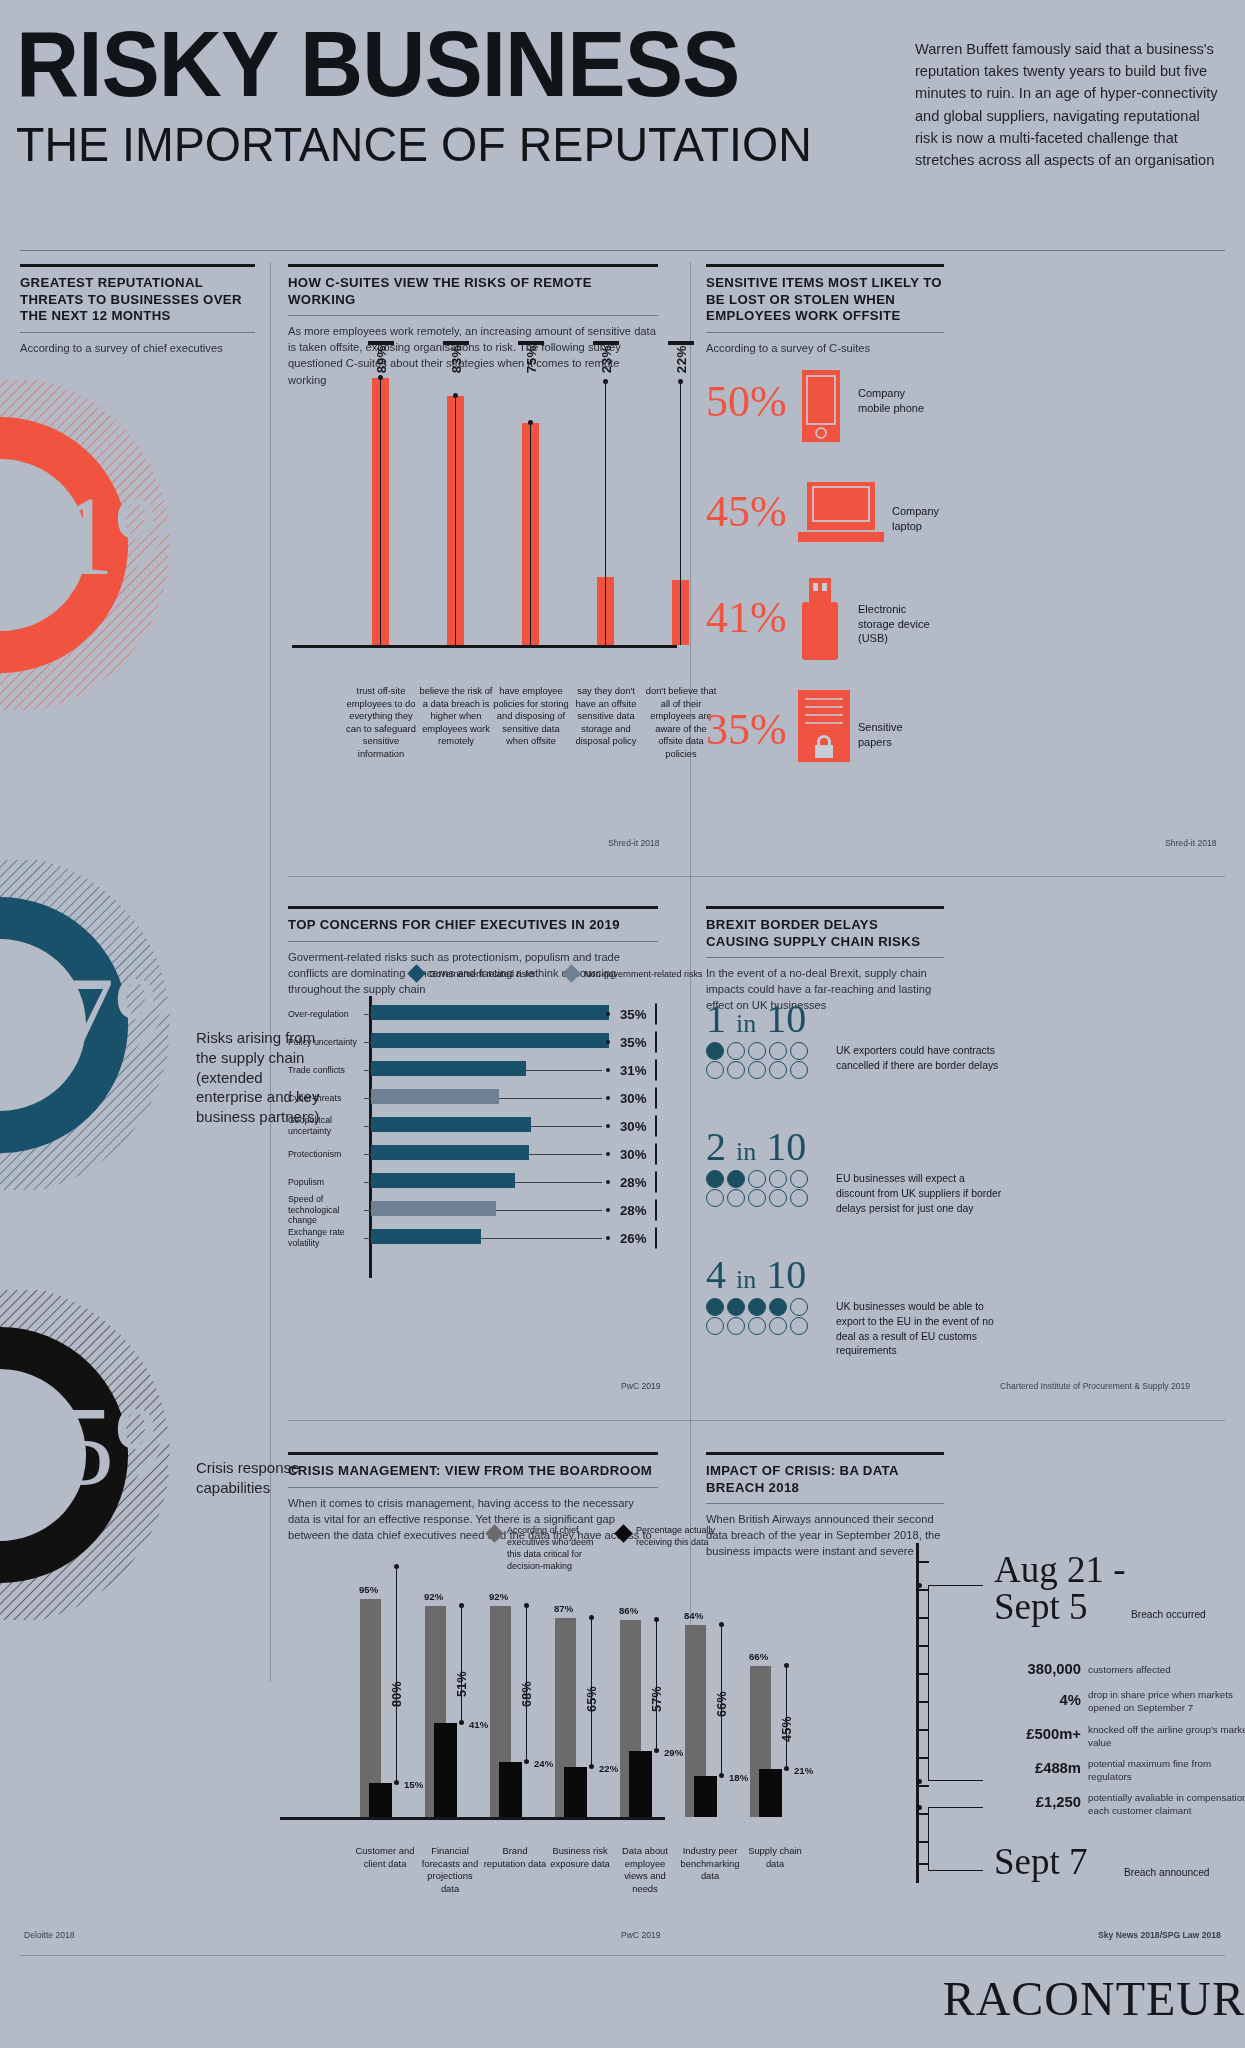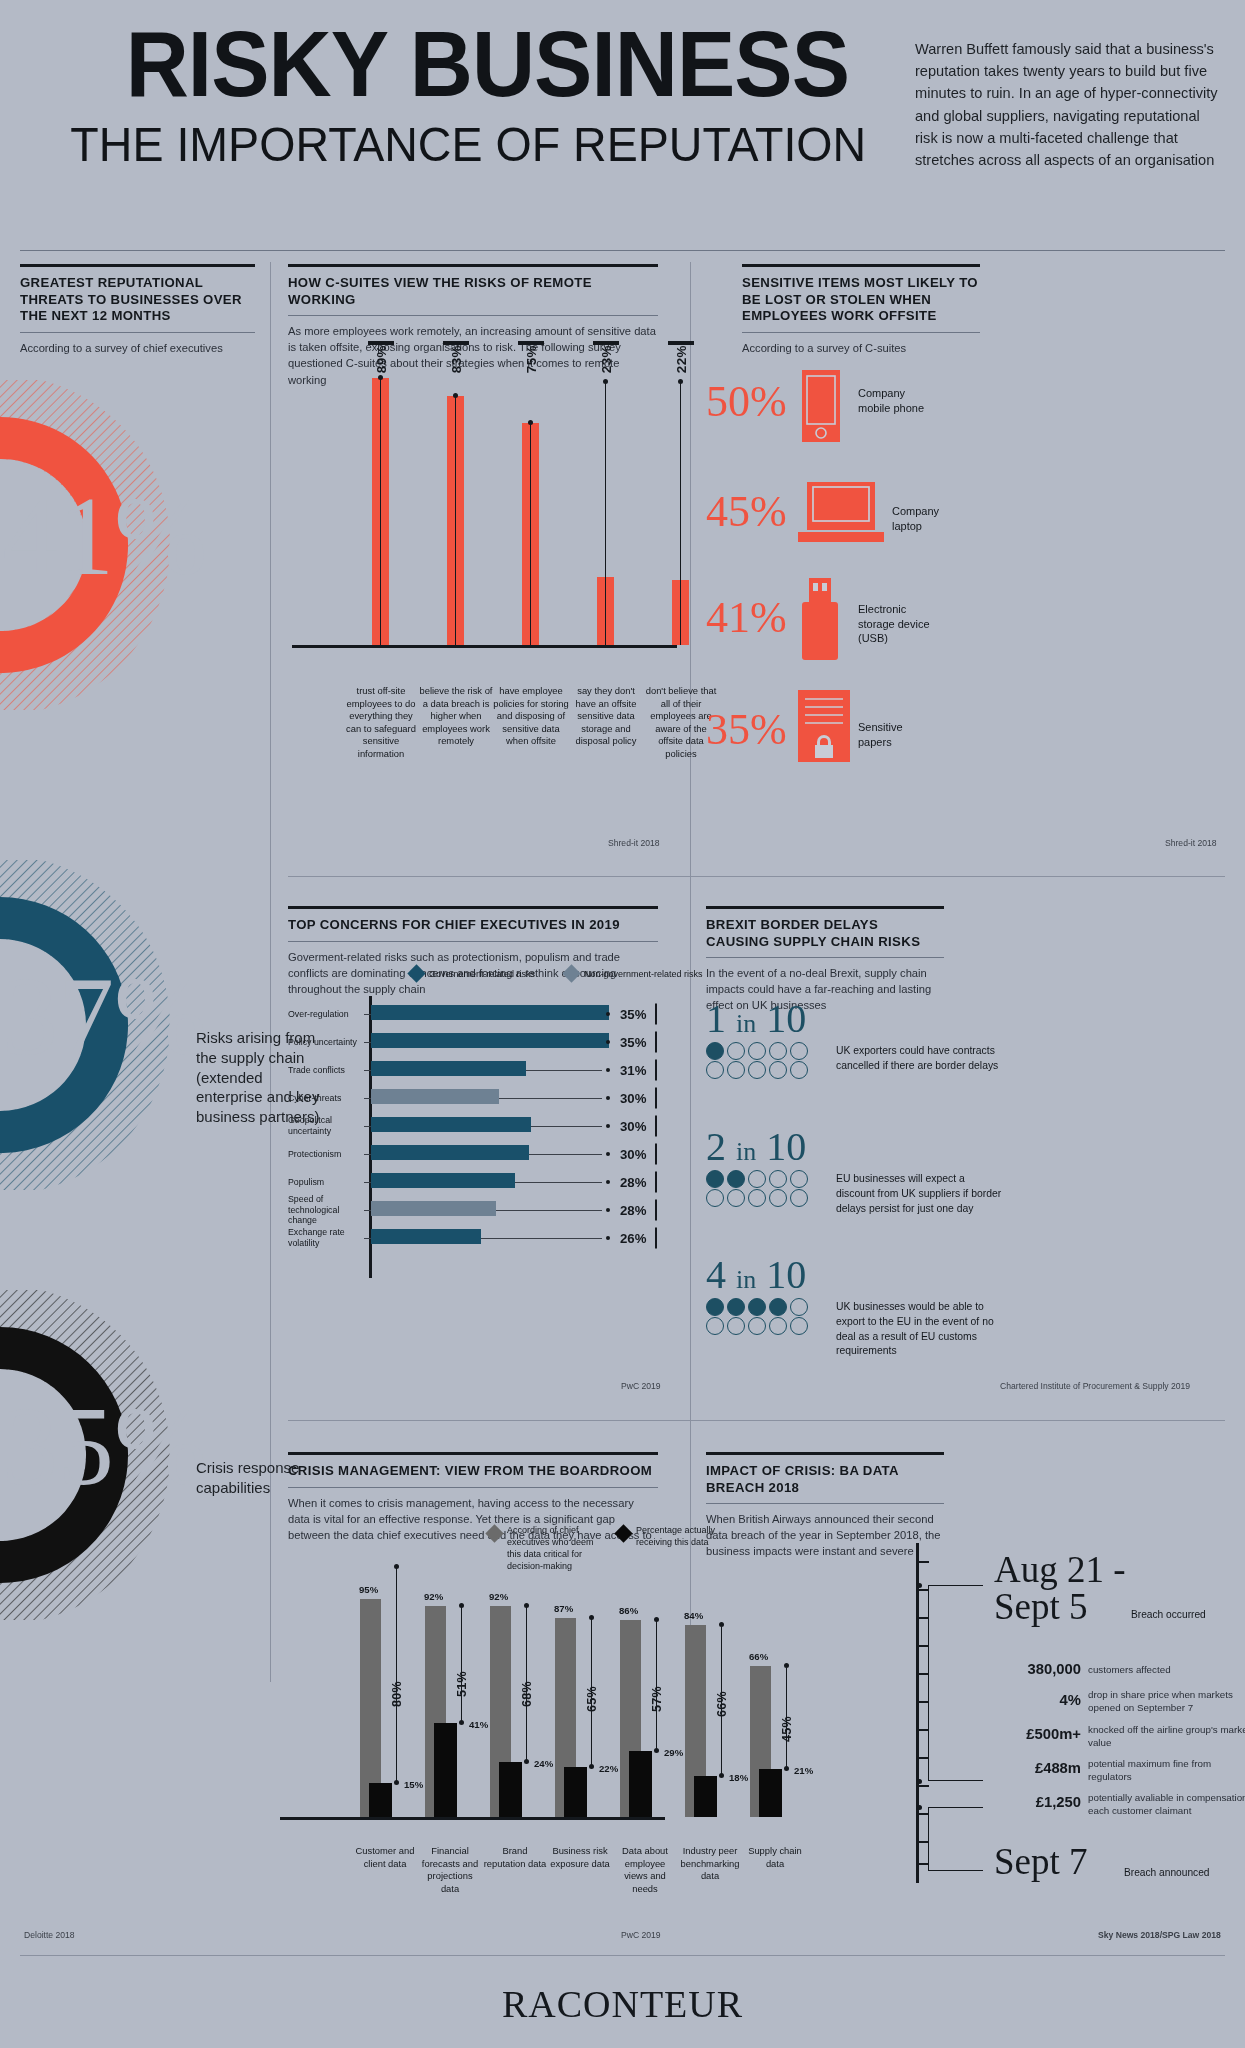--- a/index.html
+++ b/index.html
@@ -7,21 +7,21 @@
     width:1245px; height:2048px;
     background:#b4bac6;
     font-family:"Liberation Sans", sans-serif;
     color:#1d2126;
     position:relative;
     overflow:hidden;
   }
   .page { position:relative; width:1245px; height:2048px; }
 
   
-  .hero { position:absolute; left:32px; top:22px; width:860px;text-align:right; }
+  .hero { position:absolute; left:16px; top:22px; width:860px; }
   .hero h1 {
     font-family:"Liberation Sans Narrow","Liberation Sans",sans-serif;
     font-size:92px; font-weight:bold; letter-spacing:-1px;
     line-height:0.92; transform:scaleX(0.95); transform-origin:left top;
     color:#111418;
   }
   .hero h2 {
     font-family:"Liberation Sans Narrow","Liberation Sans",sans-serif;
     font-size:48px; font-weight:300; letter-spacing:0px; line-height:1.15;
     margin-top:10px; transform:scaleX(0.97); transform-origin:left top;
@@ -129,22 +129,22 @@
 
   
   .si-row { position:absolute; }
   .si-pct { position:absolute; font-family:"Liberation Serif",serif; font-size:44px; color:#f05340; line-height:1; }
   .si-lab { position:absolute; font-size:11px; line-height:1.33; color:#14181d; }
 
   .divider-v { position:absolute; background:#8a91a0; width:1px; }
   .divider-h { position:absolute; background:#8a91a0; height:1px; }
 
   .footer-logo {
-    position:absolute; left:0; right:0; bottom:22px; text-align:center;
-    font-family:"Liberation Serif", serif; font-size:38px; letter-spacing:1px; color:#14181d;
+    position:absolute; left:0; right:0; bottom:22px; text-align:right;
+    font-family:"Liberation Serif", serif; font-size:48px; letter-spacing:1px; color:#14181d;
   }
 </style>
 </head>
 <body>
 
 <div class="page">
 
   <div class="hero">
     <h1>RISKY BUSINESS</h1>
     <h2>THE IMPORTANCE OF REPUTATION</h2>
@@ -228,21 +228,21 @@
       <div class="rw-bar" style="height:65px;"></div>
       <div class="rw-stem" style="height:263px;"></div>
       <div class="rw-dot" style="bottom:261px;"></div>
       <div class="rw-tick" style="bottom:300px;"></div>
       <div class="rw-val" style="bottom:272px;">22%</div>
       <div class="rw-lab" style="left:-30px;">don't believe that all of their employees are aware of the offsite data policies</div>
     </div>
   </div>
   <div class="src" style="left:608px; top:838px;">Shred-it 2018</div>
 
-  <div class="blk" style="left:706px; top:264px; width:238px;margin-left:36px;">
+  <div class="blk" style="left:706px; top:264px; width:238px;">
     <div class="hrule-thick"></div>
     <h3>SENSITIVE ITEMS MOST LIKELY TO BE LOST OR STOLEN WHEN EMPLOYEES WORK OFFSITE</h3>
     <div class="hrule-thin"></div>
     <div class="sub">According to a survey of C-suites</div>
   </div>
 
   <div class="si-row" style="left:706px; top:370px; width:330px; height:80px;">
     <div class="si-pct" style="left:0; top:10px;">50%</div>
     <svg width="44" height="72" style="position:absolute;left:96px;top:0;">
       <rect x="0" y="0" width="38" height="72" fill="#f05340"></rect>

